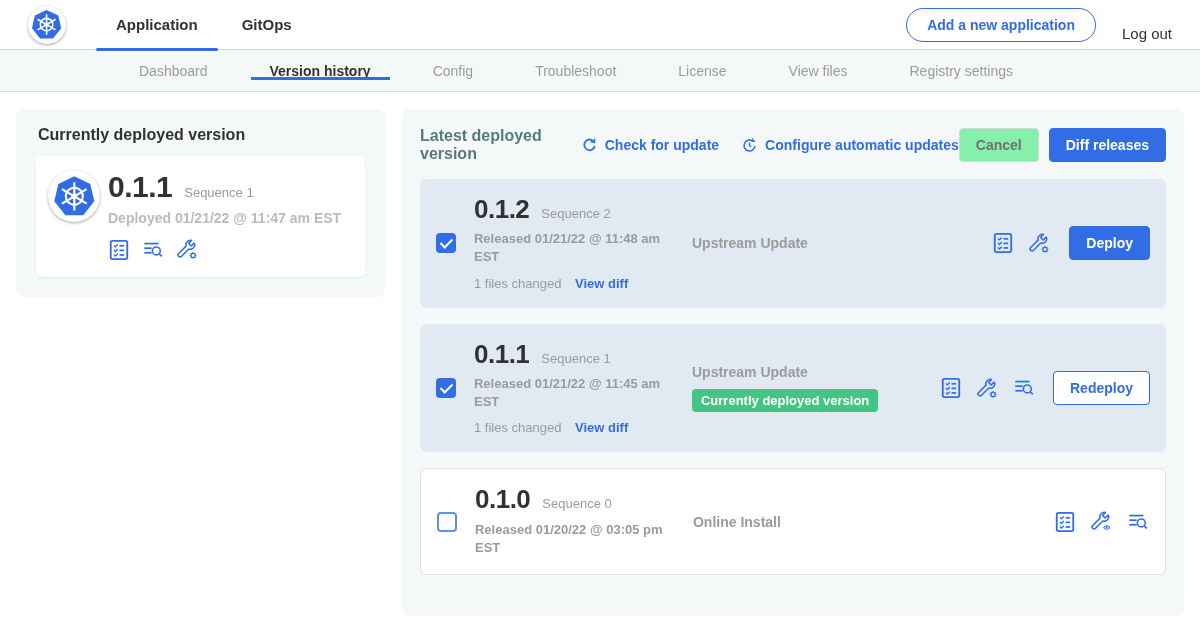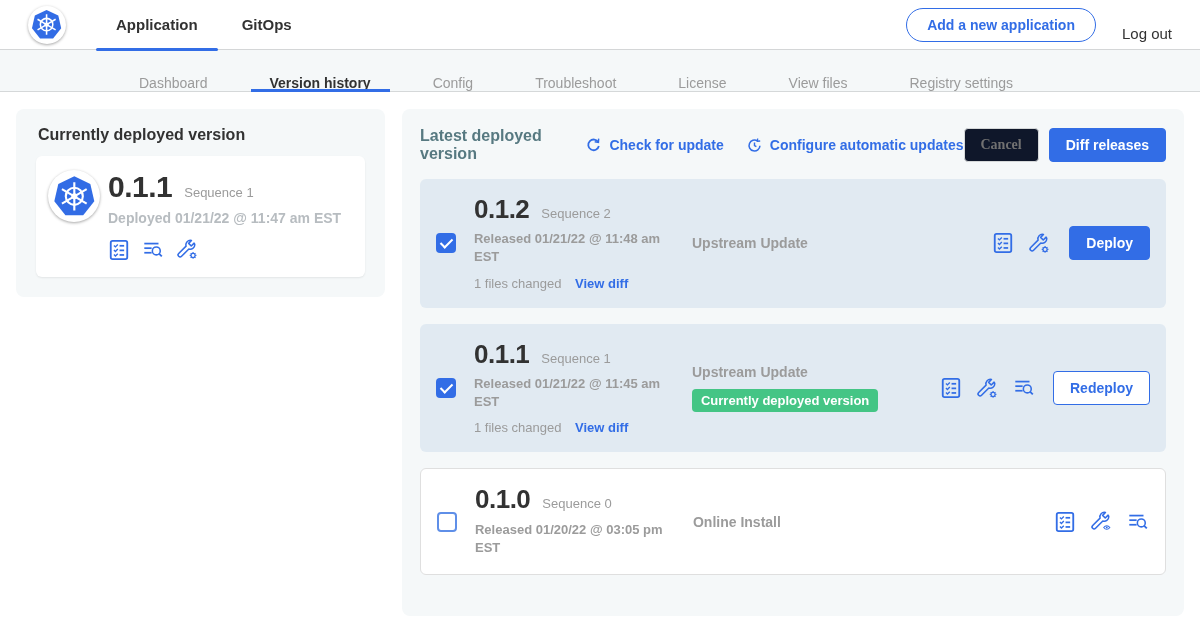--- a/index.html
+++ b/index.html
@@ -41,21 +41,21 @@
   .add-app-btn {
     border:1px solid #326de6; color:#326de6; background:#fff;
     font-weight:700; font-size:14px; padding:8px 20px;
     border-radius:20px; cursor:pointer; font-family:inherit;
   }
   .logout { font-size:15px; color:#323232; cursor:pointer; }
 
   
   .subnav {
     height:42px; background:#f5f8f9; border-bottom:1px solid #d5d8d9;
-    display:flex; align-items:flex-end; padding-left:108px;
+    display:flex; align-items:center; padding-left:108px;
   }
   .subnav-tab {
     padding:0 31px; display:flex; align-items:center;
     font-size:14px; color:#9b9b9b; position:relative; cursor:pointer;
   }
   .subnav-tab.active { color:#323232; font-weight:700; }
   .subnav-tab.active::after {
     content:""; position:absolute; left:12px; right:12px; bottom:-1px;
     height:3px; background:#326de6;
   }
@@ -88,21 +88,21 @@
   .header-link {
     display:flex; align-items:center; gap:7px;
     color:#326de6; font-size:14px; font-weight:700;
     margin-left:22px; cursor:pointer; white-space:nowrap;
   }
   .header-buttons { margin-left:auto; display:flex; gap:10px; }
   .btn {
     border-radius:4px; font-weight:700; font-size:14px;
     padding:8px 16px; cursor:pointer; font-family:inherit; white-space:nowrap;
   }
-  .btn-secondary { background:#0f172a; border:1px solid #d5d8d9; color:#717171;font-family:Liberation Serif, serif; }
+  .btn-secondary { background:#86efac; border:1px solid #d5d8d9; color:#717171; }
   .btn-primary { background:#326de6; border:1px solid #326de6; color:#fff; }
   .btn-outline { background:#fff; border:1px solid #326de6; color:#326de6; }
 
   .version-row {
     display:flex; align-items:center; border-radius:6px;
     padding:17px 16px; margin-top:16px;
   }
   .version-row.selected { background:#e1eaf2; }
   .version-row.plain { background:#fff; border:1px solid #dfdfdf; }
 

